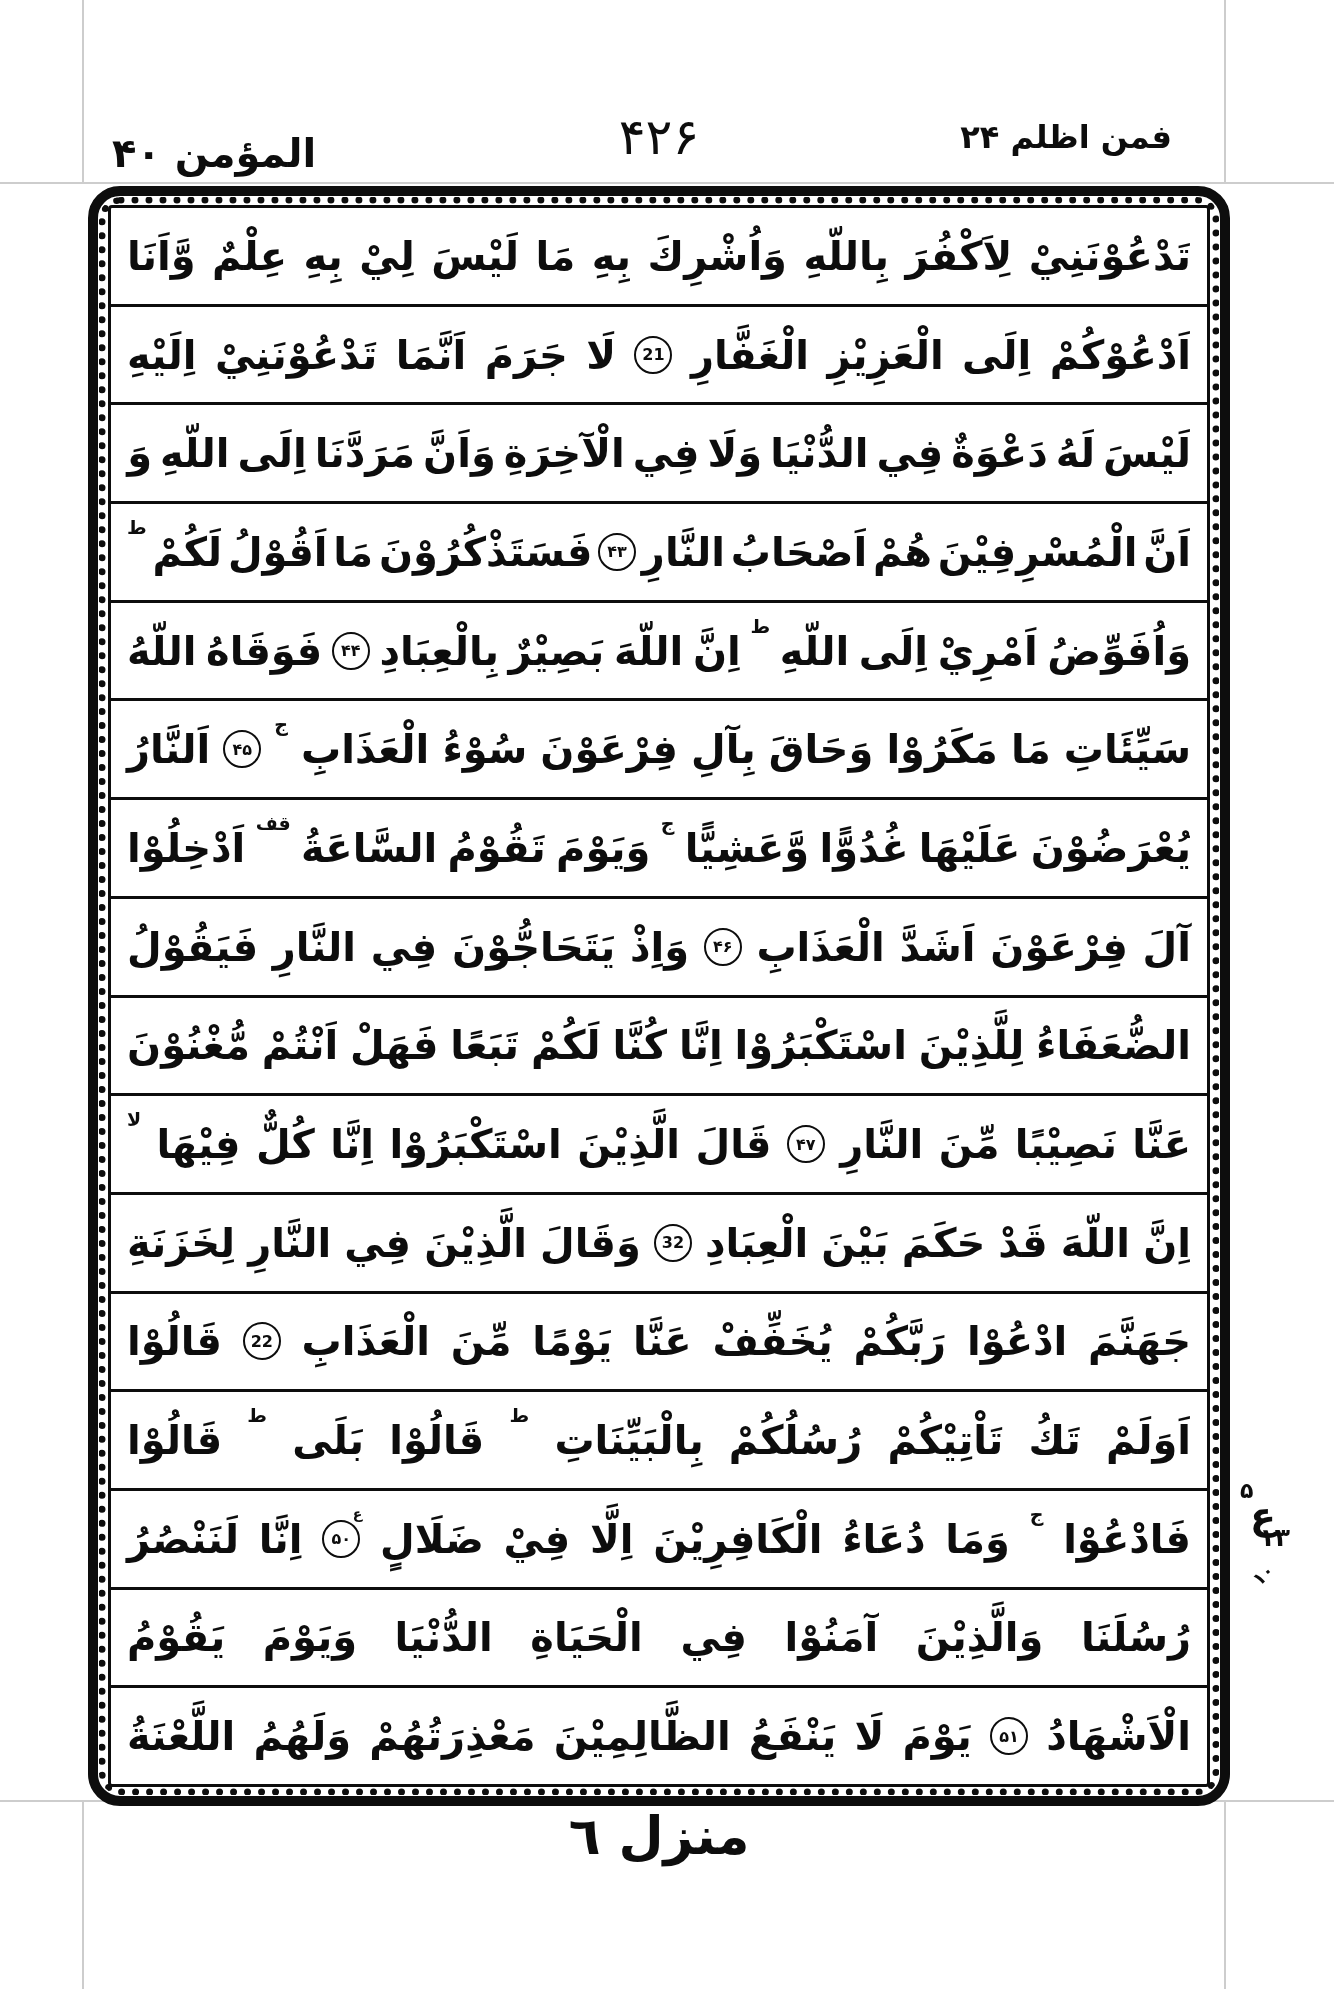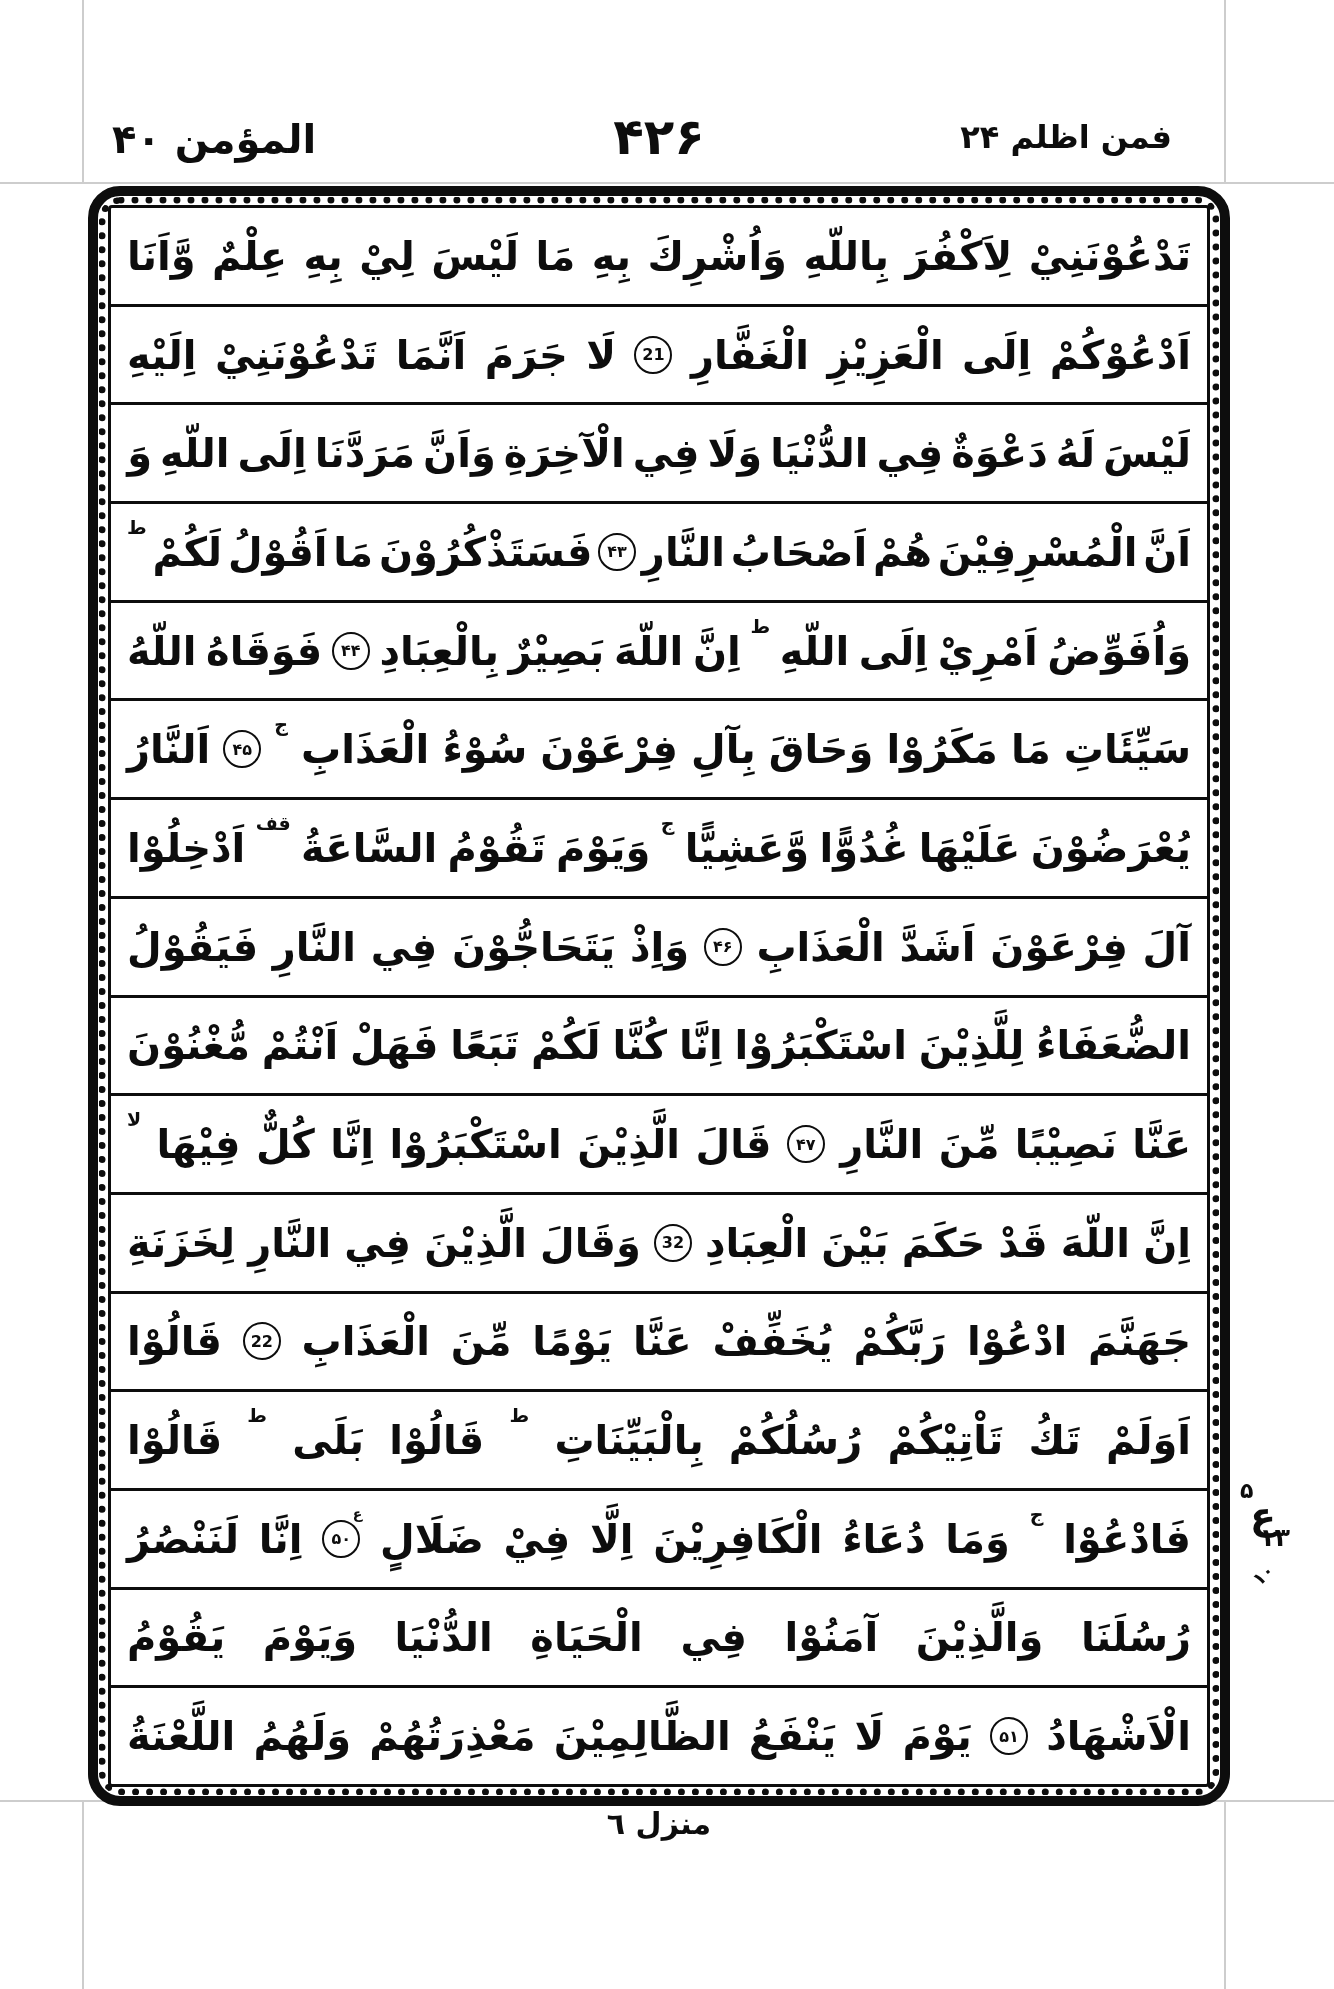--- a/index.html
+++ b/index.html
@@ -7,24 +7,24 @@
     width:1334px;height:1989px;position:relative;overflow:hidden;
     font-family:"DejaVu Sans",sans-serif;color:#0d0d0d;
   }
   
   .guide{position:absolute;background:#cdcdcd;}
   .guide.h{height:2px;width:1334px;left:0;}
   .guide.v{width:2px;}
 
   
   .hdr{position:absolute;font-weight:700;white-space:nowrap;}
-  .hdr-left{left:112px;top:116px;font-size:40px;text-align:center;}
+  .hdr-left{left:112px;top:130px;font-size:40px;text-align:center;}
   .hdr-right{right:162px;top:118px;font-size:32px;}
   .hdr-page{left:88px;top:108px;width:1142px;text-align:center;
-            font-size:50px;letter-spacing:16px;font-weight:700;}
+            font-size:50px;letter-spacing:16px;font-weight:400;}
 
   
   .frame{position:absolute;left:88px;top:186px;width:1142px;height:1620px;
          border:10px solid #0d0d0d;border-radius:32px;box-sizing:border-box;background:#fff;}
   .bead{position:absolute;inset:1px;border:7px dotted #0d0d0d;border-radius:22px;}
   .rows{position:absolute;inset:9px 10px;border:3px solid #0d0d0d;border-radius:4px;
         display:flex;flex-direction:column;background:#fff;}
   .line{flex:1 1 0;display:flex;justify-content:space-between;align-items:center;
         padding:0 16px;font-size:40px;font-weight:700;overflow:hidden;
         direction:rtl;white-space:nowrap;}
@@ -39,21 +39,21 @@
   
   .ruku{position:absolute;left:1236px;top:1478px;width:54px;display:flex;
         flex-direction:column;align-items:center;font-weight:700;}
   .ruku .n-top{font-size:22px;align-self:flex-end;margin-left:4px;}
   .ruku .ain{font-size:38px;line-height:34px;margin-top:-4px;}
   .ruku .n-bottom{font-size:25px;align-self:flex-start;margin-top:-10px;}
   .ruku .n-below{font-size:18px;margin-top:12px;transform:rotate(-42deg);}
 
   
   .footer{position:absolute;left:88px;top:1806px;width:1142px;text-align:center;
-          font-size:30px;font-weight:700;}
+          font-size:52px;font-weight:700;}
 </style>
 </head>
 <body>
 
 <div class="guide h" style="top:182px;"></div>
 <div class="guide h" style="top:1800px;"></div>
 <div class="guide v" style="left:82px;top:0;height:182px;"></div>
 <div class="guide v" style="left:1224px;top:0;height:182px;"></div>
 <div class="guide v" style="left:82px;top:1802px;height:187px;"></div>
 <div class="guide v" style="left:1224px;top:1802px;height:187px;"></div>

